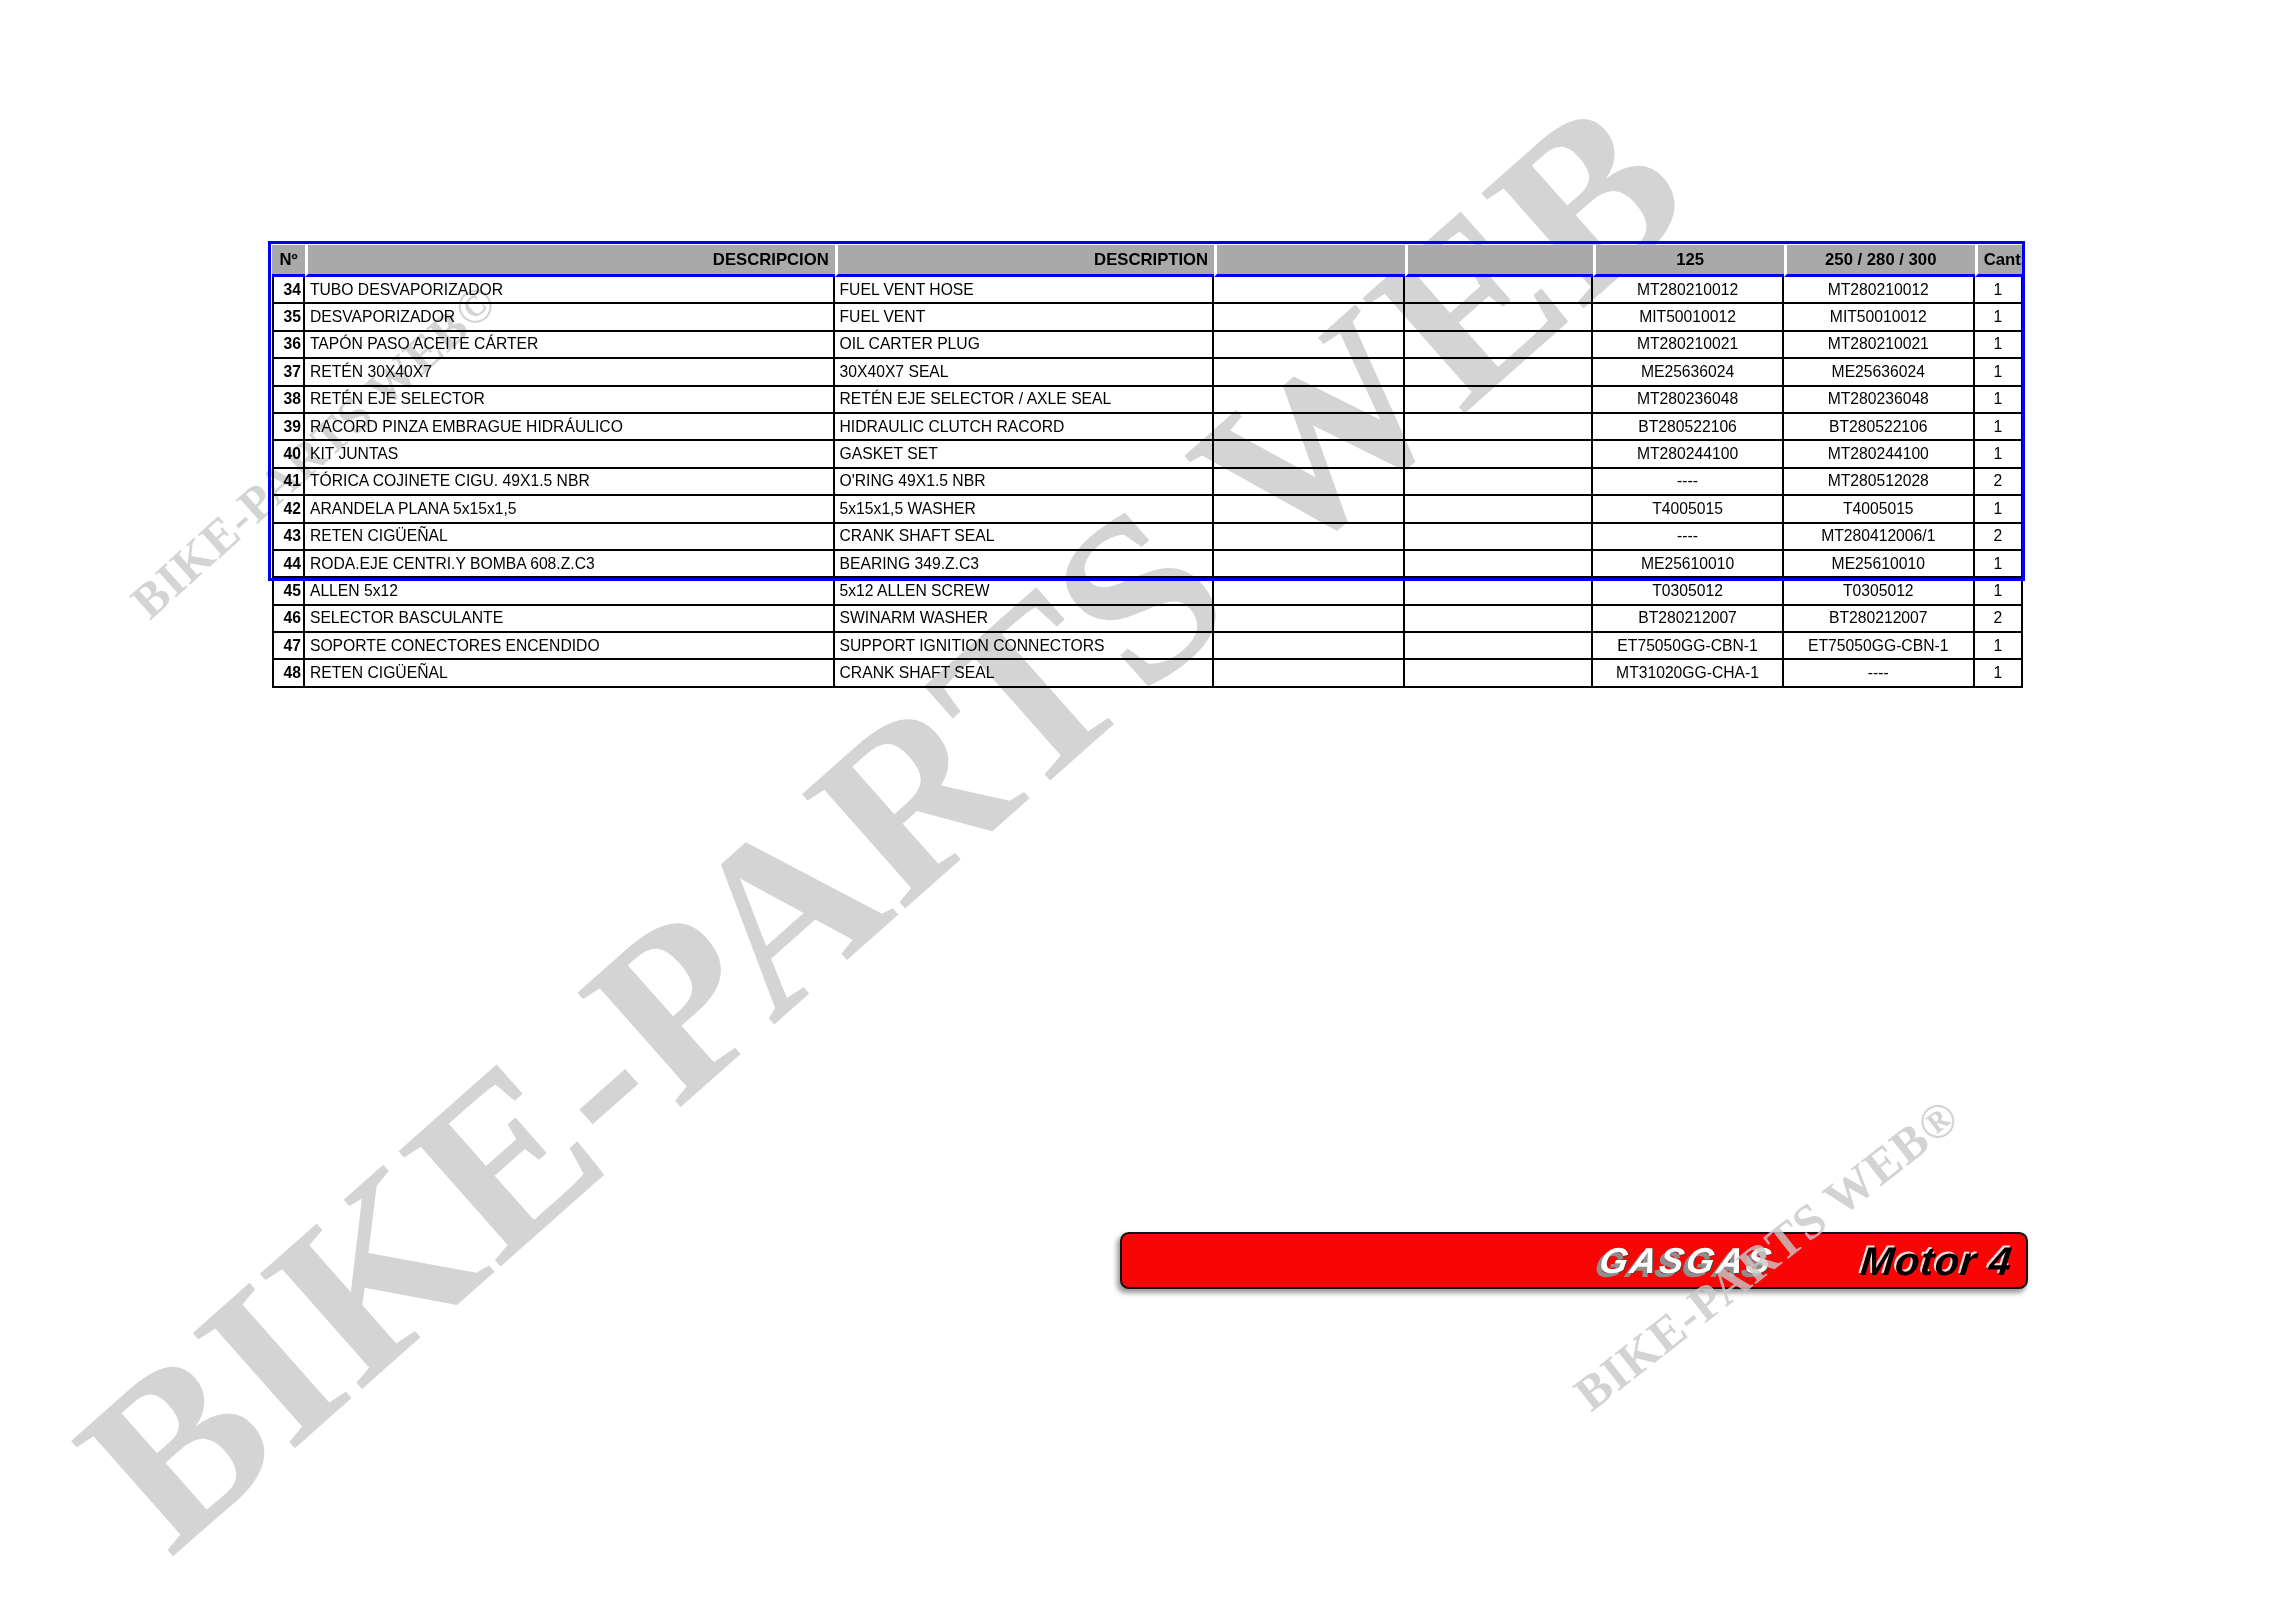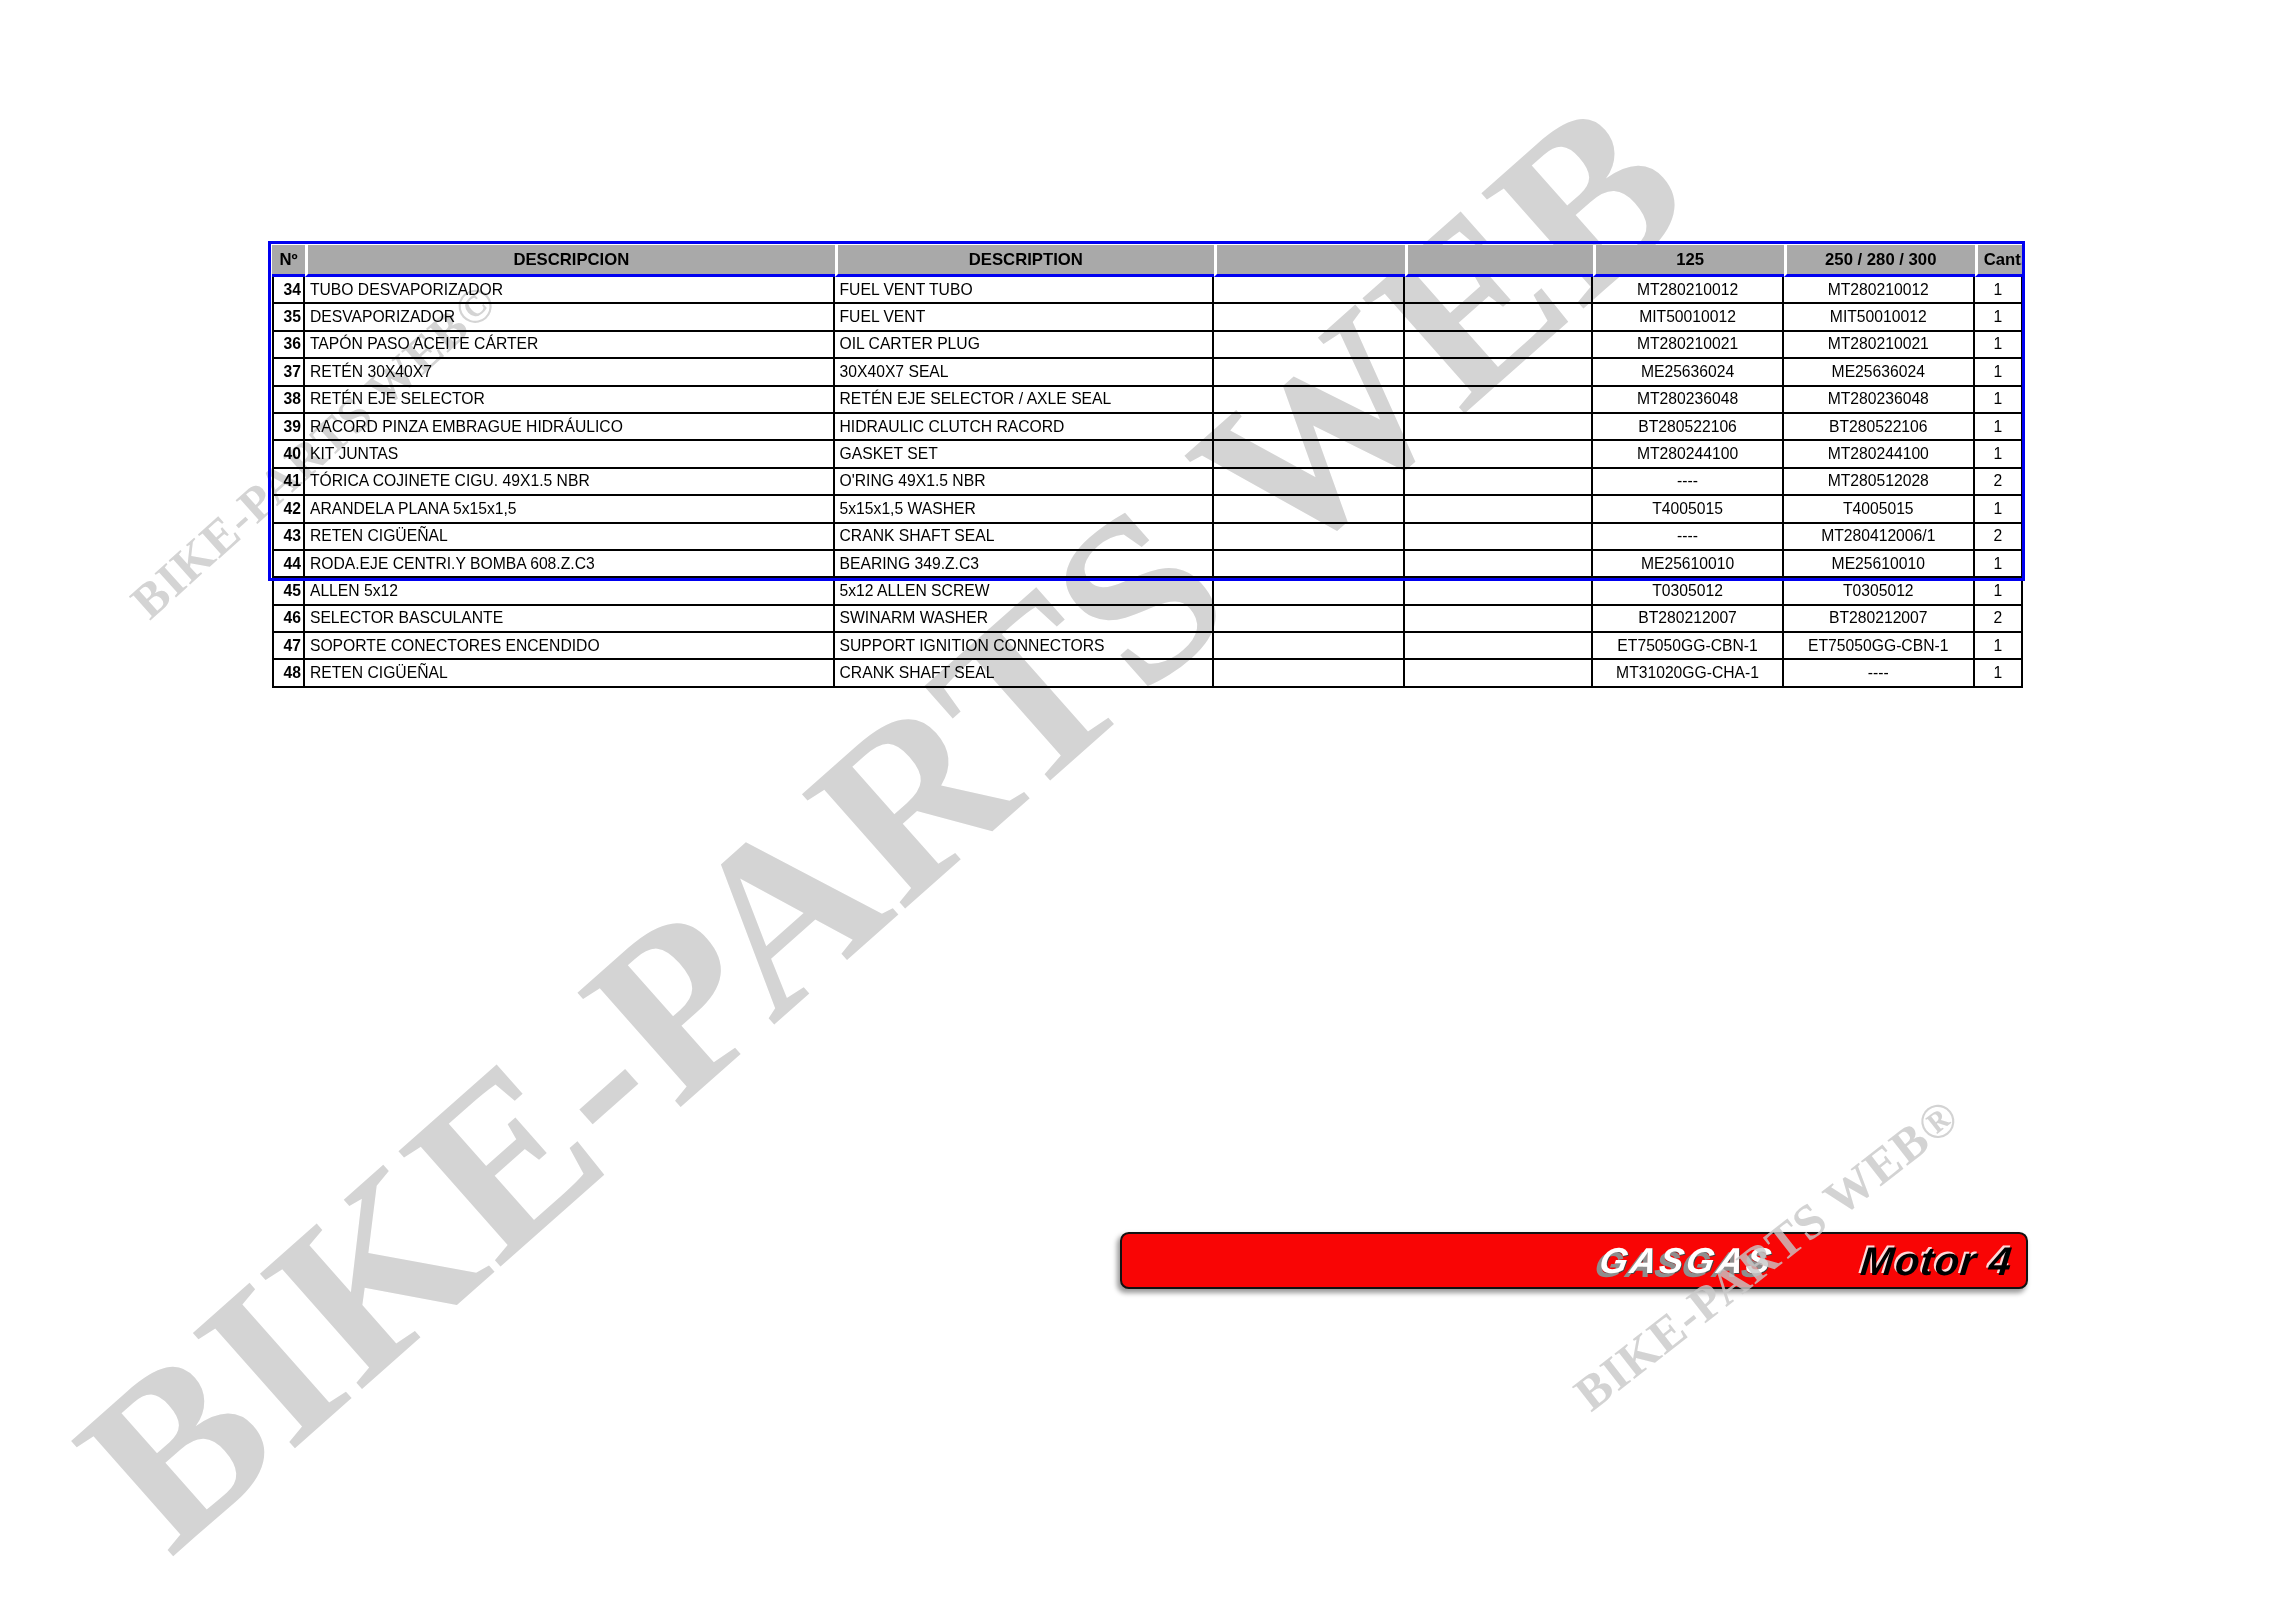--- a/index.html
+++ b/index.html
@@ -13,21 +13,21 @@
   .wm-small-top{left:155px;top:578px;font-size:49px;letter-spacing:1px;transform:rotate(-42deg);}
   .wm-small-bottom{left:1596px;top:1370px;font-size:49px;letter-spacing:1px;
       color:#c9c9c9;opacity:.8;transform:rotate(-38deg);z-index:3;}
 
   
   .table-wrap{position:absolute;left:272px;top:245px;width:1751px;z-index:1;}
   table{border-spacing:0;table-layout:fixed;width:1751px;}
   th,td{box-sizing:border-box;overflow:hidden;white-space:nowrap;}
   thead th{height:32px;background:#a9a9a9;color:#000;font-size:16.7px;font-weight:bold;
       border-bottom:3.9px solid #0000f0;border-left:3.9px solid #ffffff;
-      padding:0 5.9px;text-align:center;}
+      padding:0 5.9px;text-align:right;}
   thead th:first-child{border-left:none;text-align:center;padding:0 2px;}
   thead th.center{text-align:center;margin-top:28px;}
   tbody td{height:27.4px;font-size:15.7px;color:#000;background:transparent;
       border-right:2px solid #000;border-bottom:2px solid #000;padding:0 4.9px;}
   tbody td:first-child{border-left:2px solid #000;text-align:right;padding:0 2px;font-weight:bold;}
   td.center{text-align:center;}
   
   .blue-frame{position:absolute;left:-3.9px;top:-3.9px;width:1751px;height:334px;
       border:3.9px solid #0000f0;pointer-events:none;}
 
@@ -71,21 +71,21 @@
           <th></th>
           <th class="center">125</th>
           <th class="center">250 / 280 / 300</th>
           <th class="center">Cant.</th>
         </tr>
       </thead>
       <tbody>
         <tr>
             <td>34</td>
             <td>TUBO DESVAPORIZADOR</td>
-            <td>FUEL VENT TUBO</td>
+            <td>FUEL VENT HOSE</td>
             <td></td>
             <td></td>
             <td class="center">MT280210012</td>
             <td class="center">MT280210012</td>
             <td class="center">1</td>
           </tr>
         <tr>
             <td>35</td>
             <td>DESVAPORIZADOR</td>
             <td>FUEL VENT</td>

